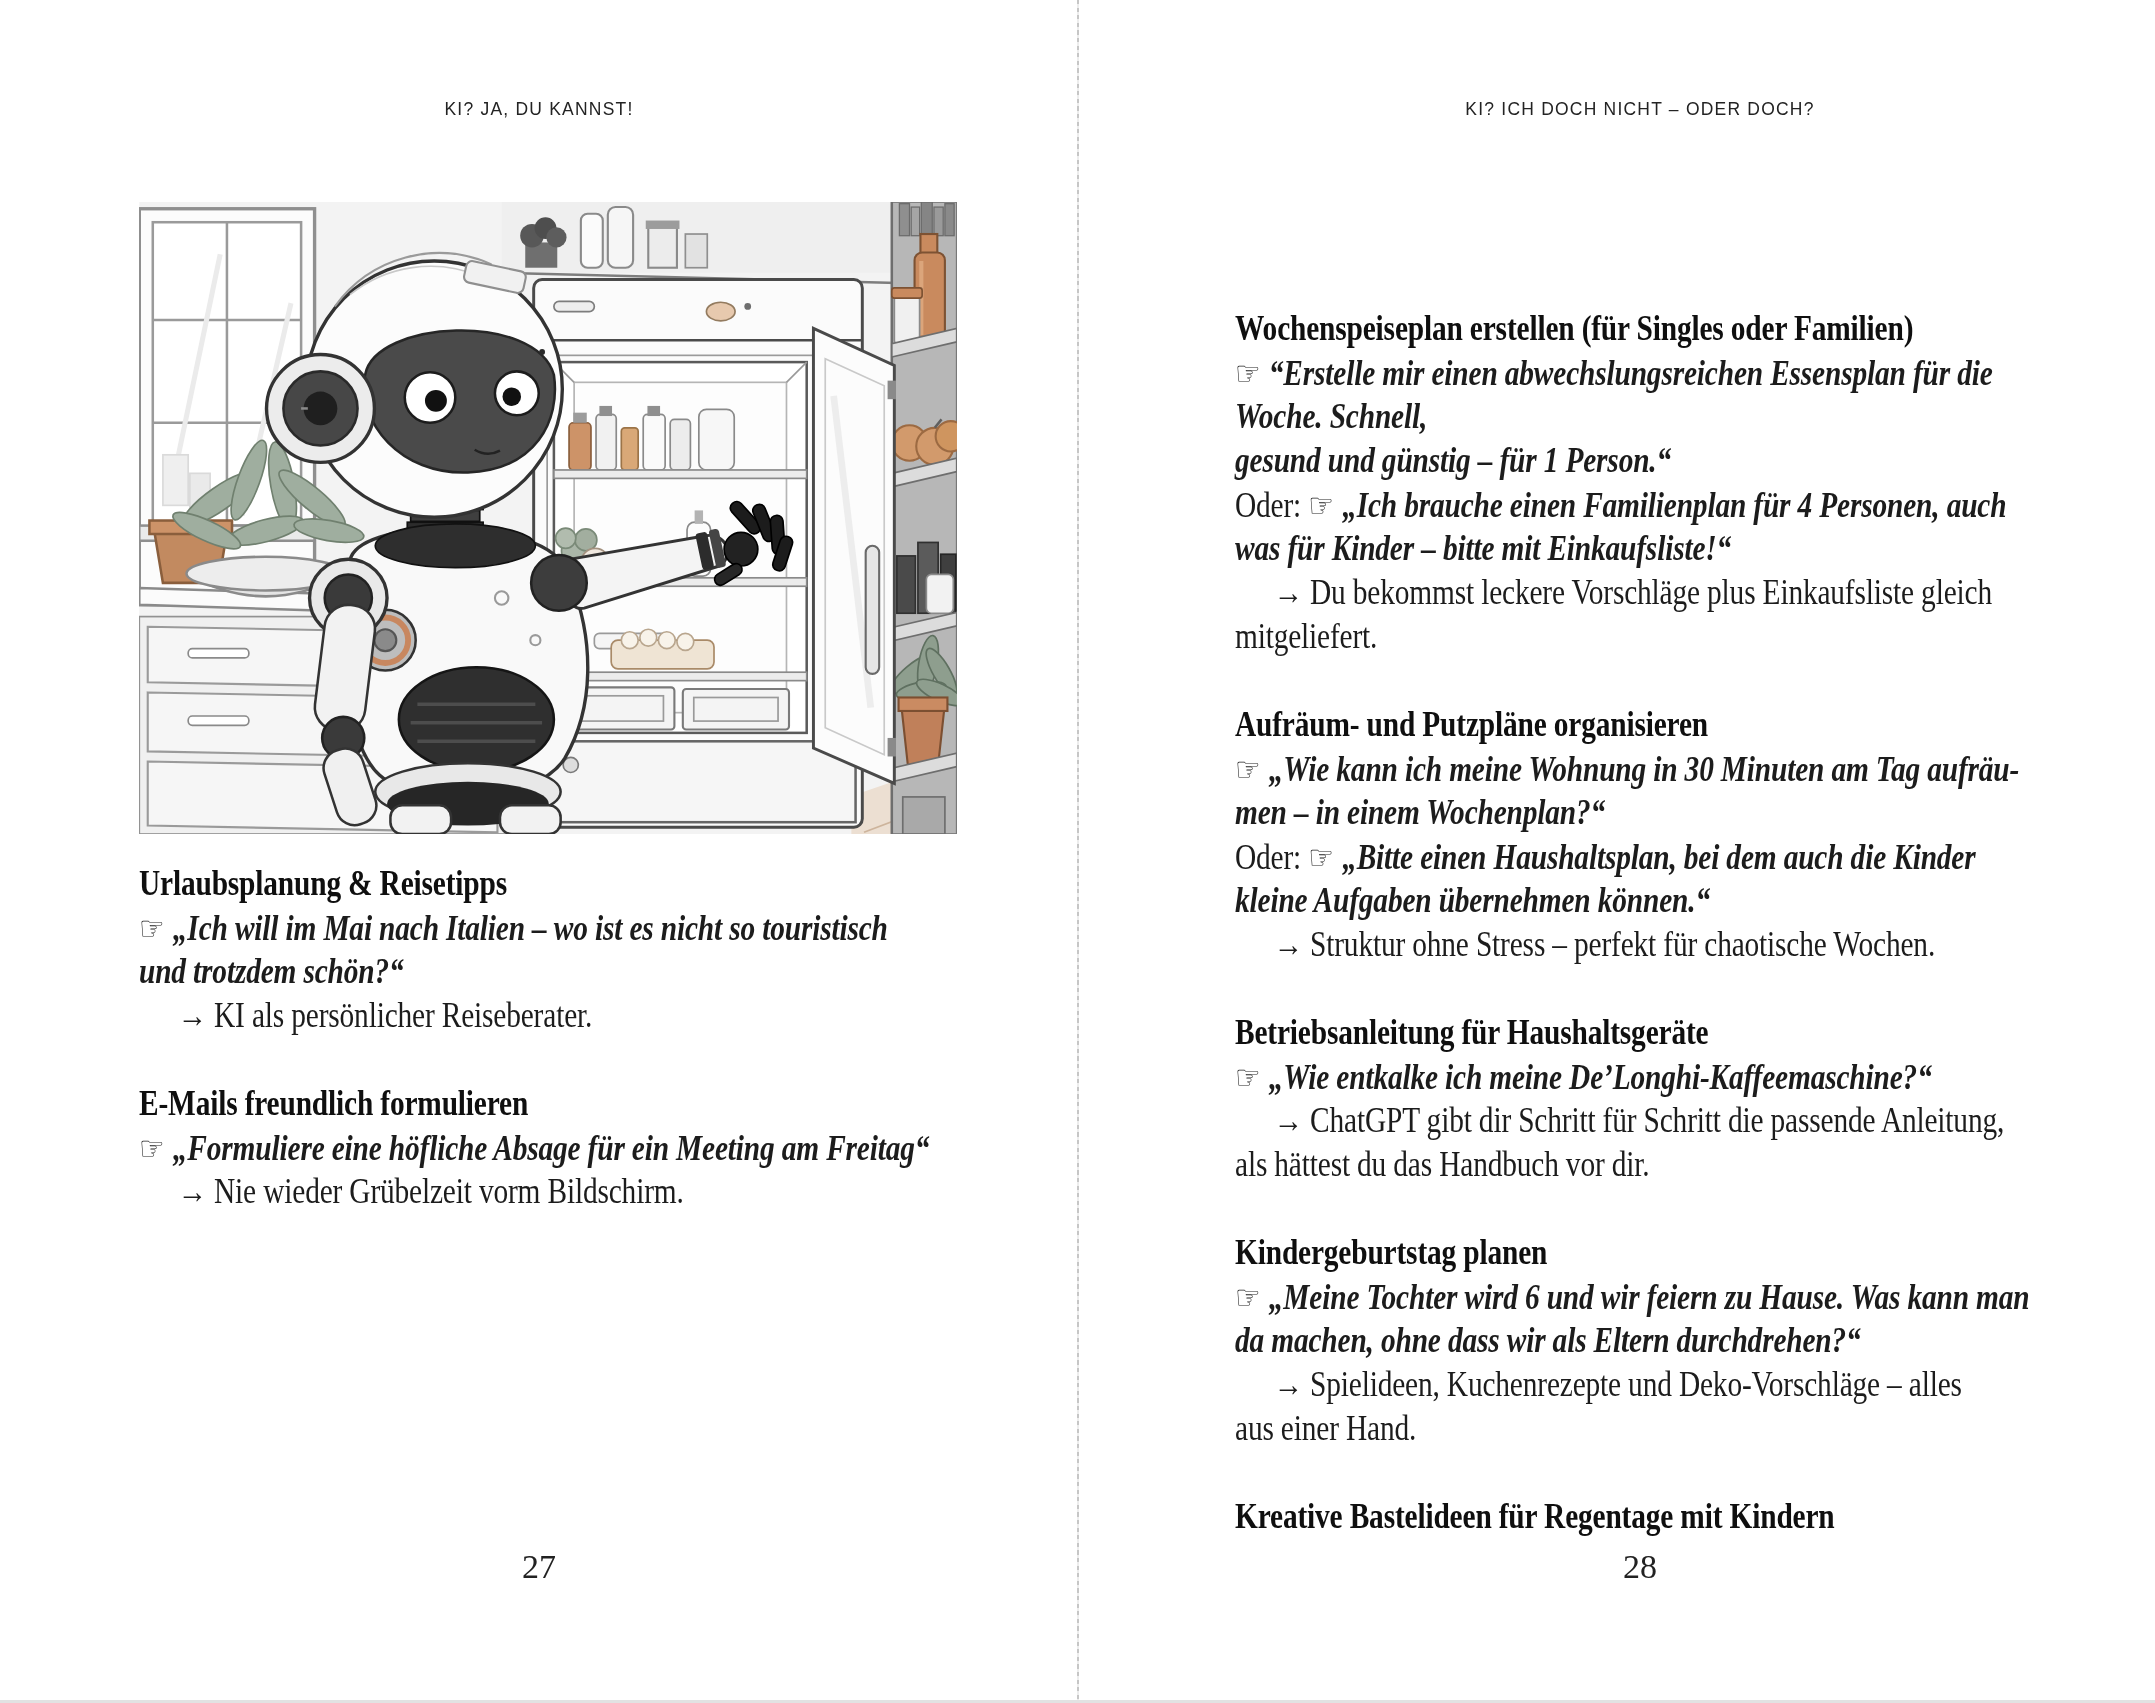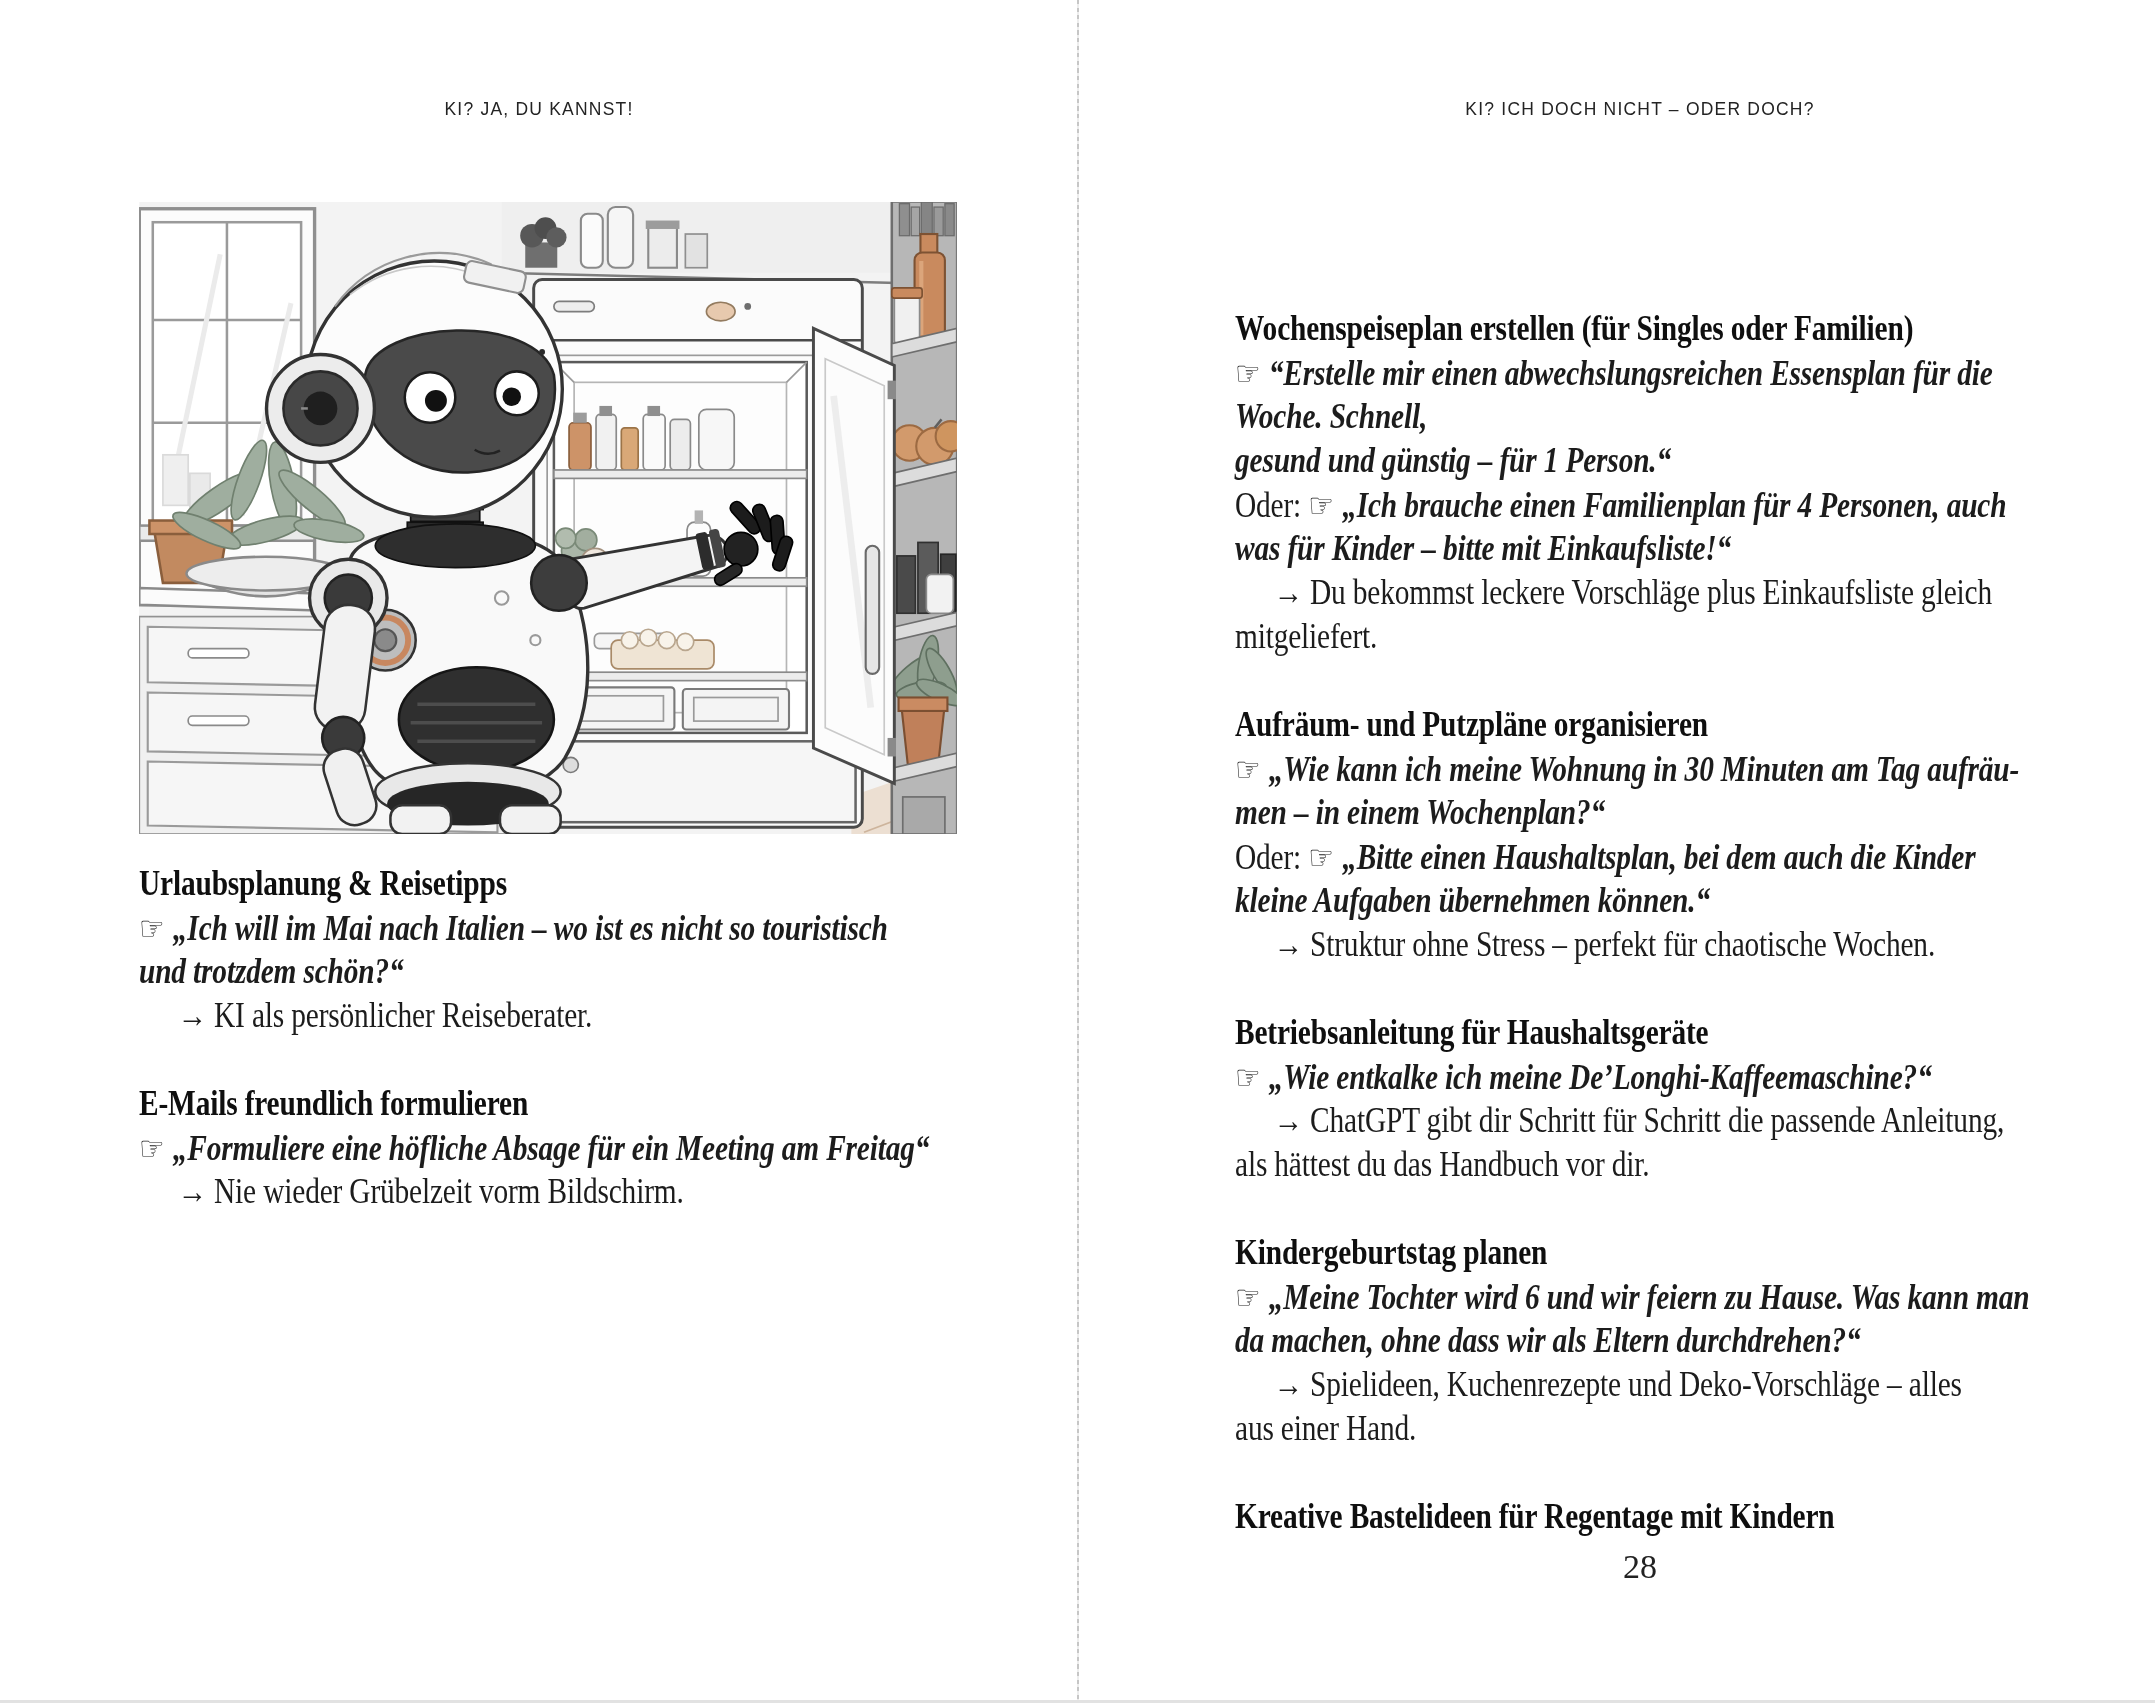--- a/index.html
+++ b/index.html
@@ -300,20 +300,21 @@
 
     <div class="ln head gap">E-Mails freundlich formulieren</div>
     <div class="ln">
       <span class="finger">☞</span><span class="quote">„Formuliere eine höfliche Absage für ein Meeting am Freitag“</span>
     </div>
     <div class="ln indent">
       <span class="roman">→ Nie wieder Grübelzeit vorm Bildschirm.</span>
     </div>
   </div>
 
+  <div class="pageno">27</div>
 </div>
 
 <div class="page right">
   <div class="running-head">KI? ICH DOCH NICHT – ODER DOCH?</div>
 
 
   <div class="body-col">
 
     <div class="ln head">Wochenspeiseplan erstellen (für Singles oder Familien)</div>
     <div class="ln">

